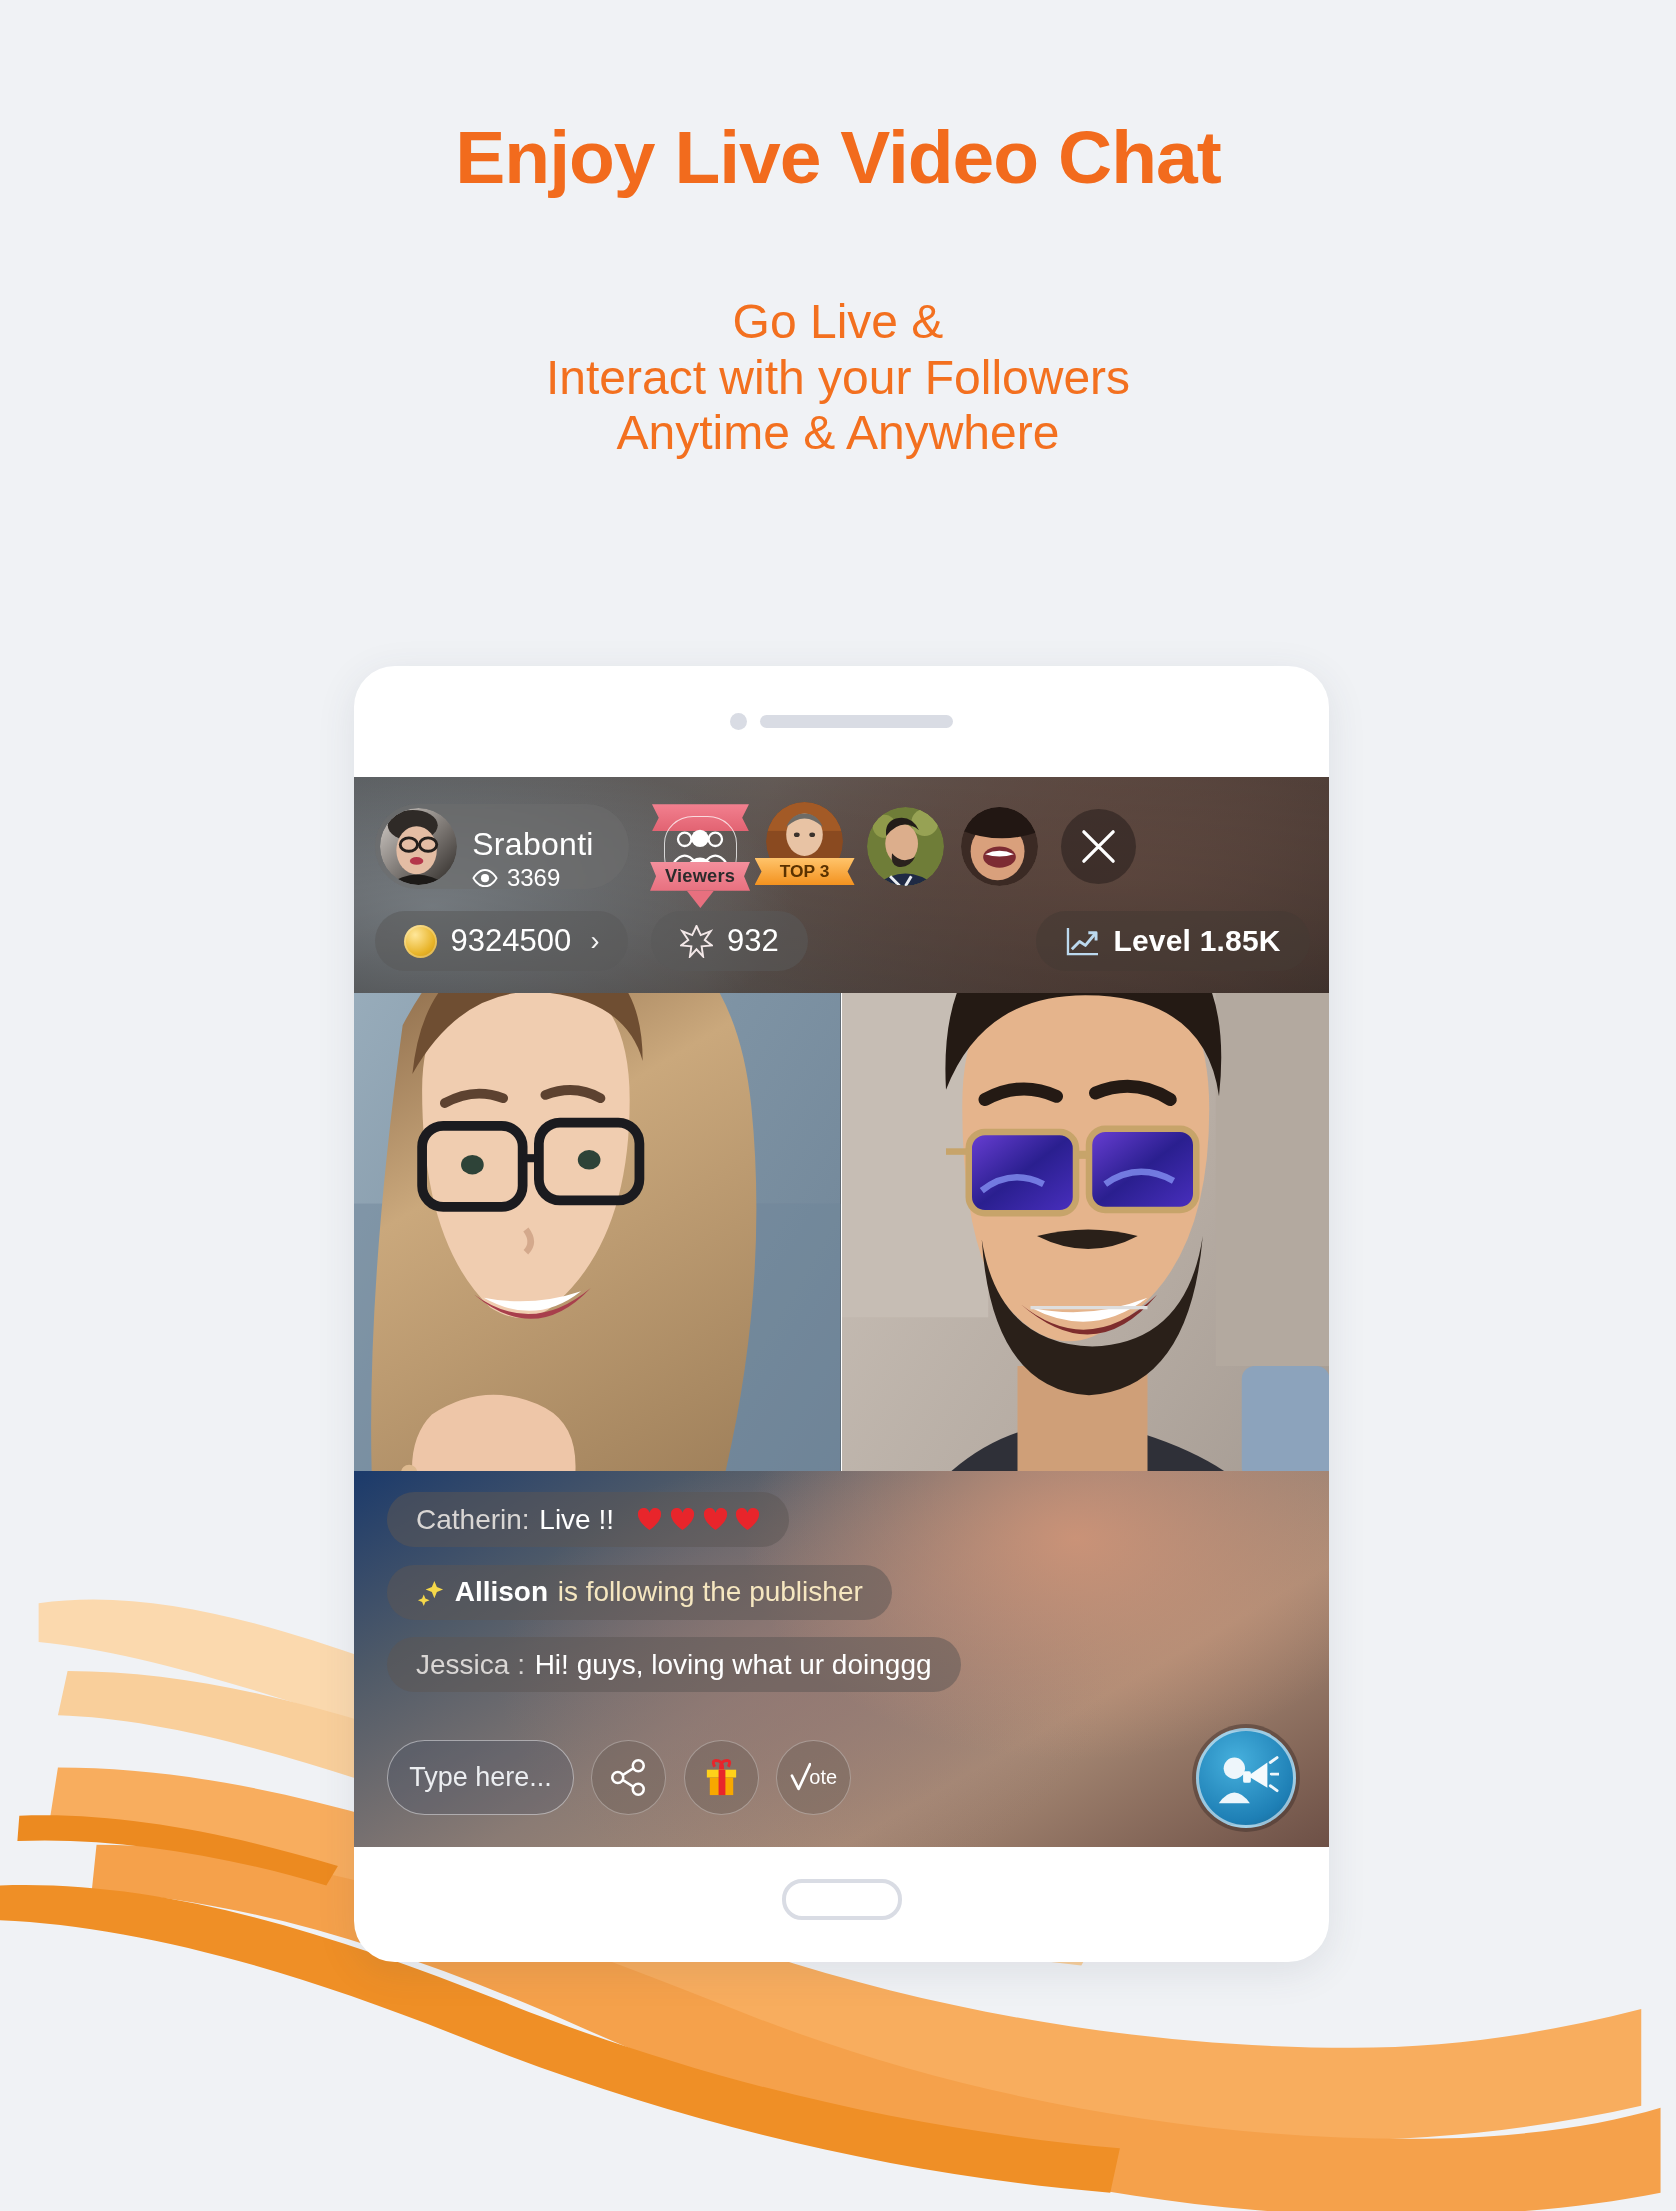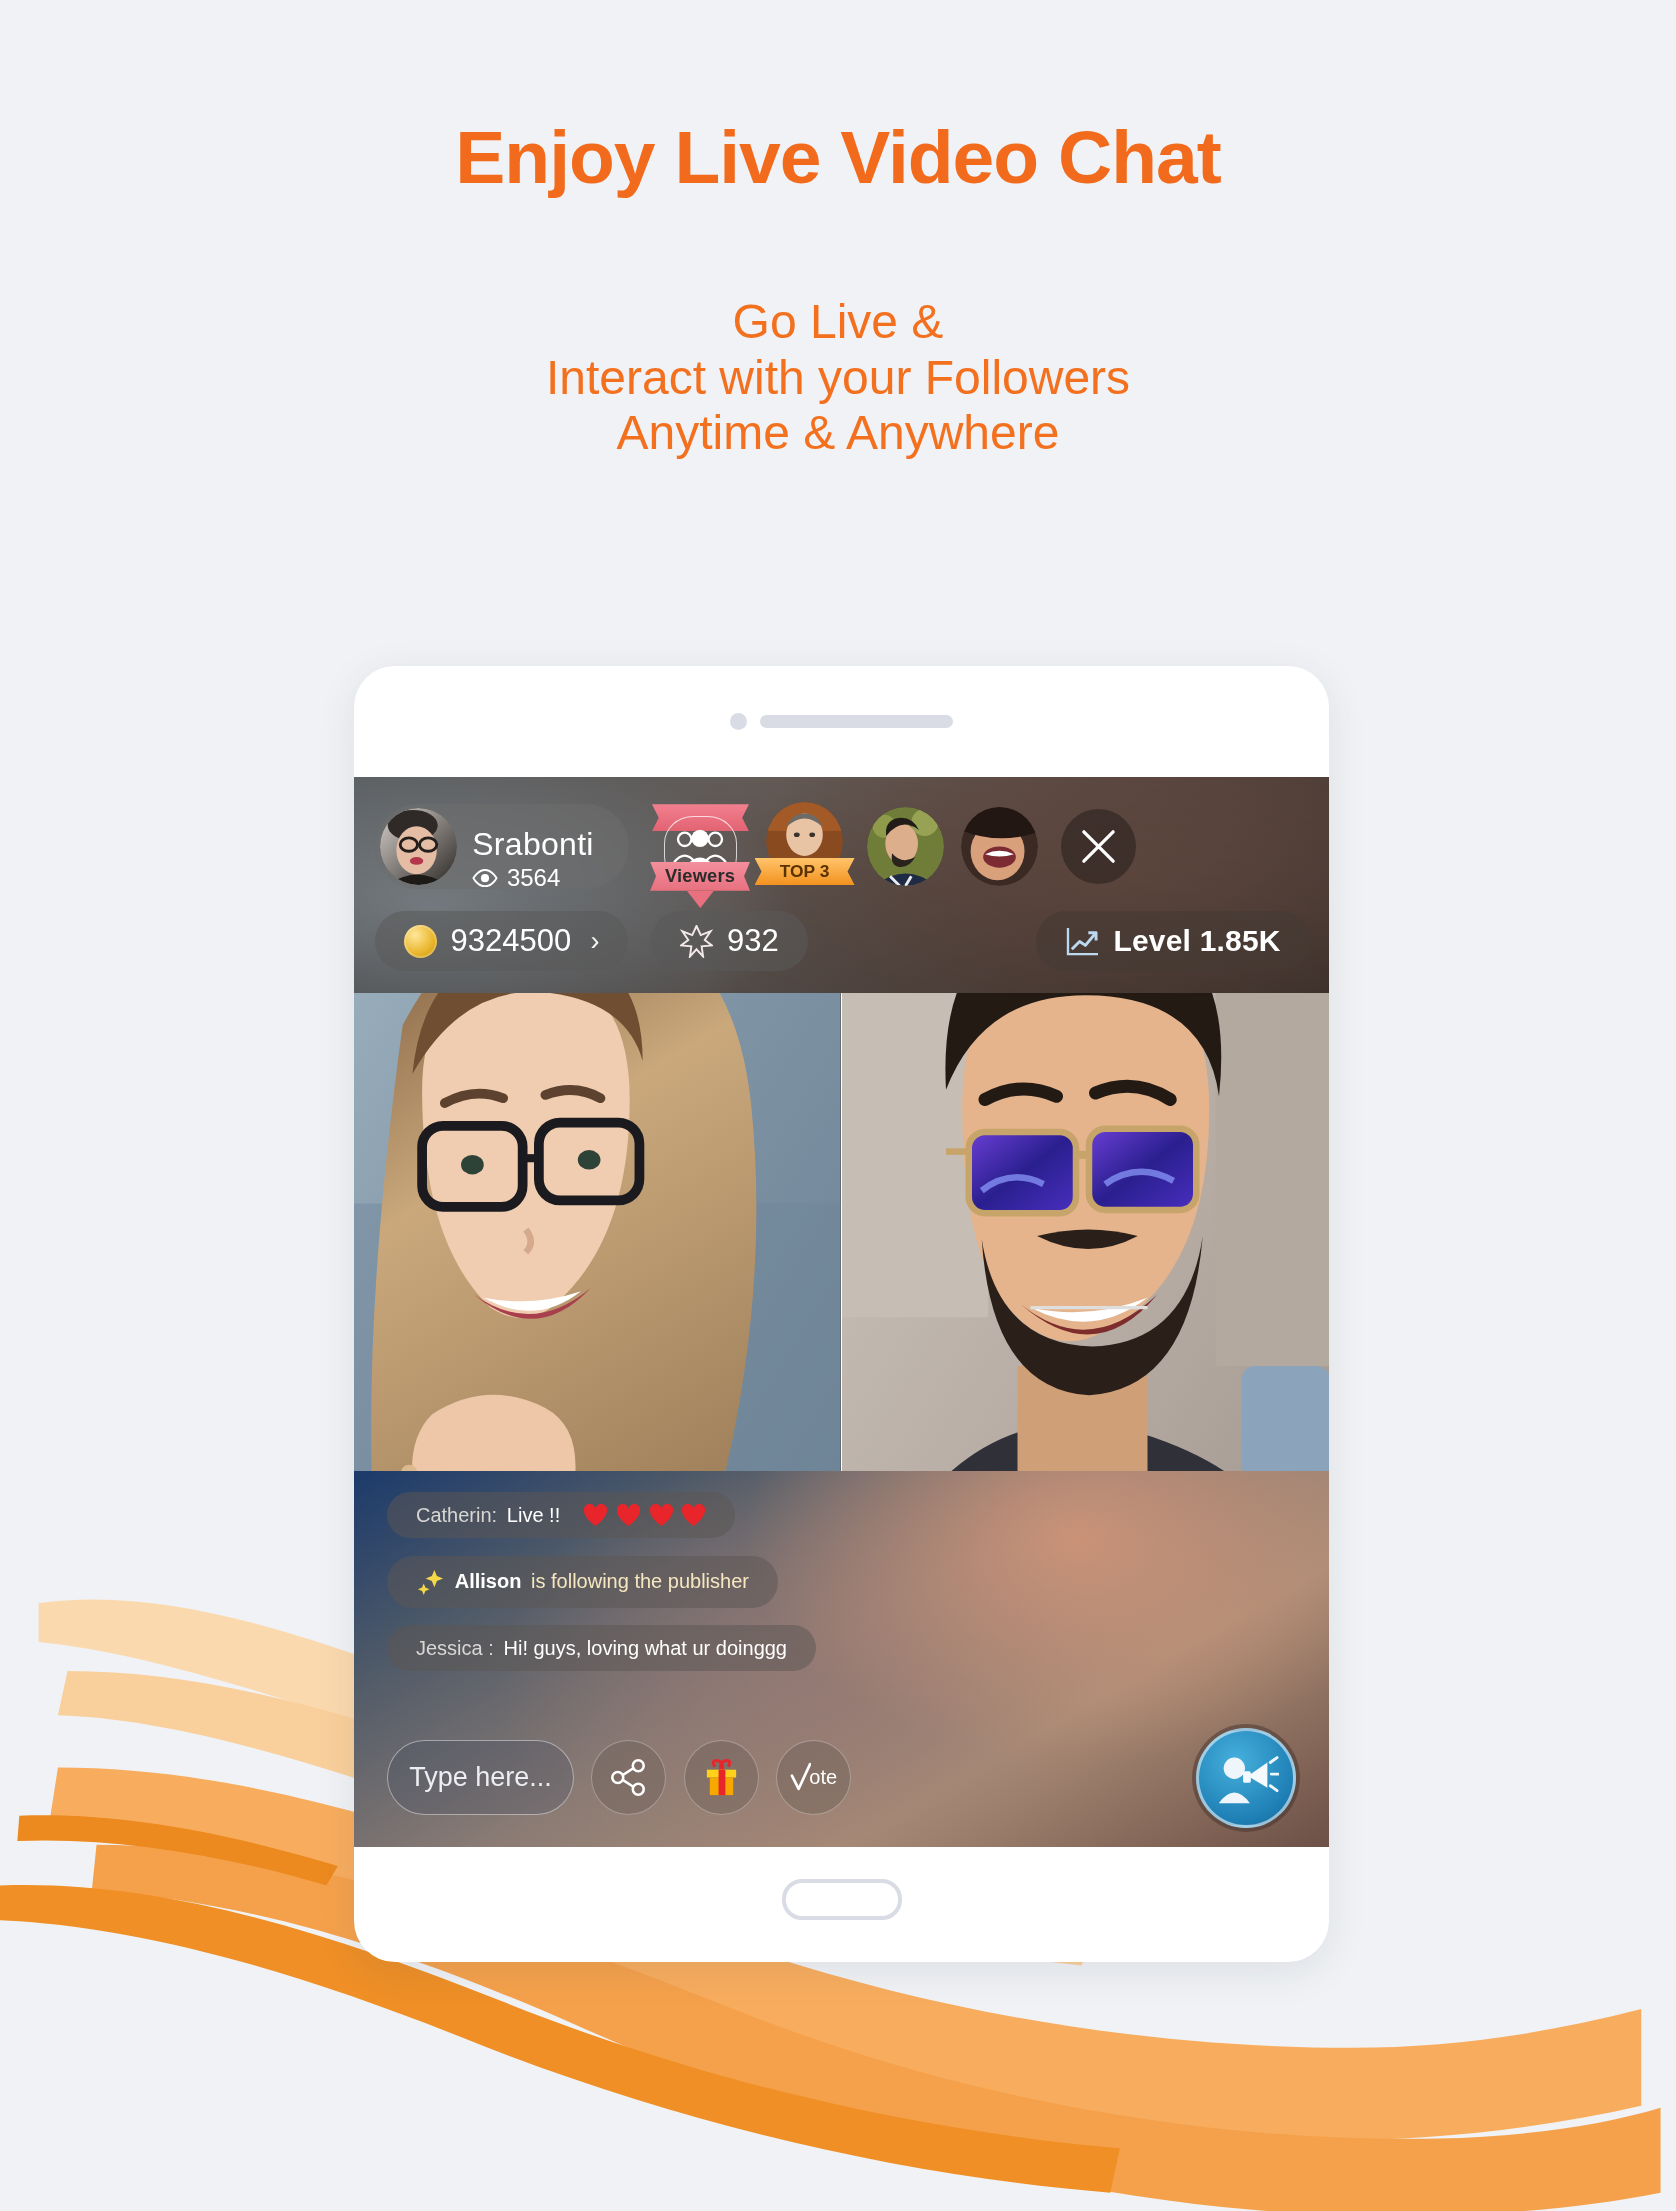--- a/index.html
+++ b/index.html
@@ -141,21 +141,21 @@
       radial-gradient(ellipse 55% 95% at 74% 18%, rgba(212,150,120,.85) 0%, rgba(212,150,120,0) 62%),
       radial-gradient(ellipse 48% 90% at 46% 55%, rgba(150,120,115,.7) 0%, rgba(150,120,115,0) 65%),
       linear-gradient(150deg,#1b3a6b 0%,#4f5a68 22%,#8a7b74 48%,#a98b76 70%,#6d5046 100%);
   }
   .chat-list { position:absolute; top:21px; left:33px; right:33px; display:flex; flex-direction:column; gap:17.4px; }
   .bubble {
     align-self:flex-start;
     background:rgba(92,86,84,0.52);
     border-radius:33px; padding:11.6px 29px;
     display:flex; align-items:center; gap:9.7px;
-    color:#ffffff; font-size:20px; white-space:nowrap;
+    color:#ffffff; font-size:28px; white-space:nowrap;
   }
   .bub-name { color:#d9d6d4; }
   .bub-text { color:#ffffff; }
   .hearts { display:flex; gap:7.7px; margin-left:13.5px; }
   .heart { width:25px; height:23px; }
   .sparkle { width:29px; height:29px; }
   .follow-name { color:#fff; font-weight:bold; }
   .follow-txt { color:#f6e7c0; }
 
   .toolbar { position:absolute; bottom:25px; left:33px; right:33px; height:89px; display:flex; align-items:center; gap:17.4px; }
@@ -245,21 +245,21 @@
                 </g>
               </svg>
             </div>
             <div class="u-meta">
               <div class="u-name">Srabonti</div>
               <div class="u-views">
                 <svg class="eye-ic" viewBox="0 0 27 19">
                   <path d="M13.5 1C6 1 1.5 9.5 1.5 9.5S6 18 13.5 18 25.5 9.5 25.5 9.5 21 1 13.5 1z" fill="none" stroke="#fff" stroke-width="2"></path>
                   <circle cx="13.5" cy="9.5" r="4.2" fill="#fff"></circle>
                 </svg>
-                <span>3564</span>
+                <span>3369</span>
               </div>
             </div>
           </div>
 
           <div class="viewers-badge">
             <div class="vb-ribbon-top"></div>
             <div class="vb-circle"></div>
             <svg class="vb-people" viewBox="0 0 60 46">
               <circle cx="14" cy="16" r="7" fill="none" stroke="#fff" stroke-width="2.4"></circle>
               <path d="M3 40 q11 -14 22 0" fill="none" stroke="#fff" stroke-width="2.4"></path>

